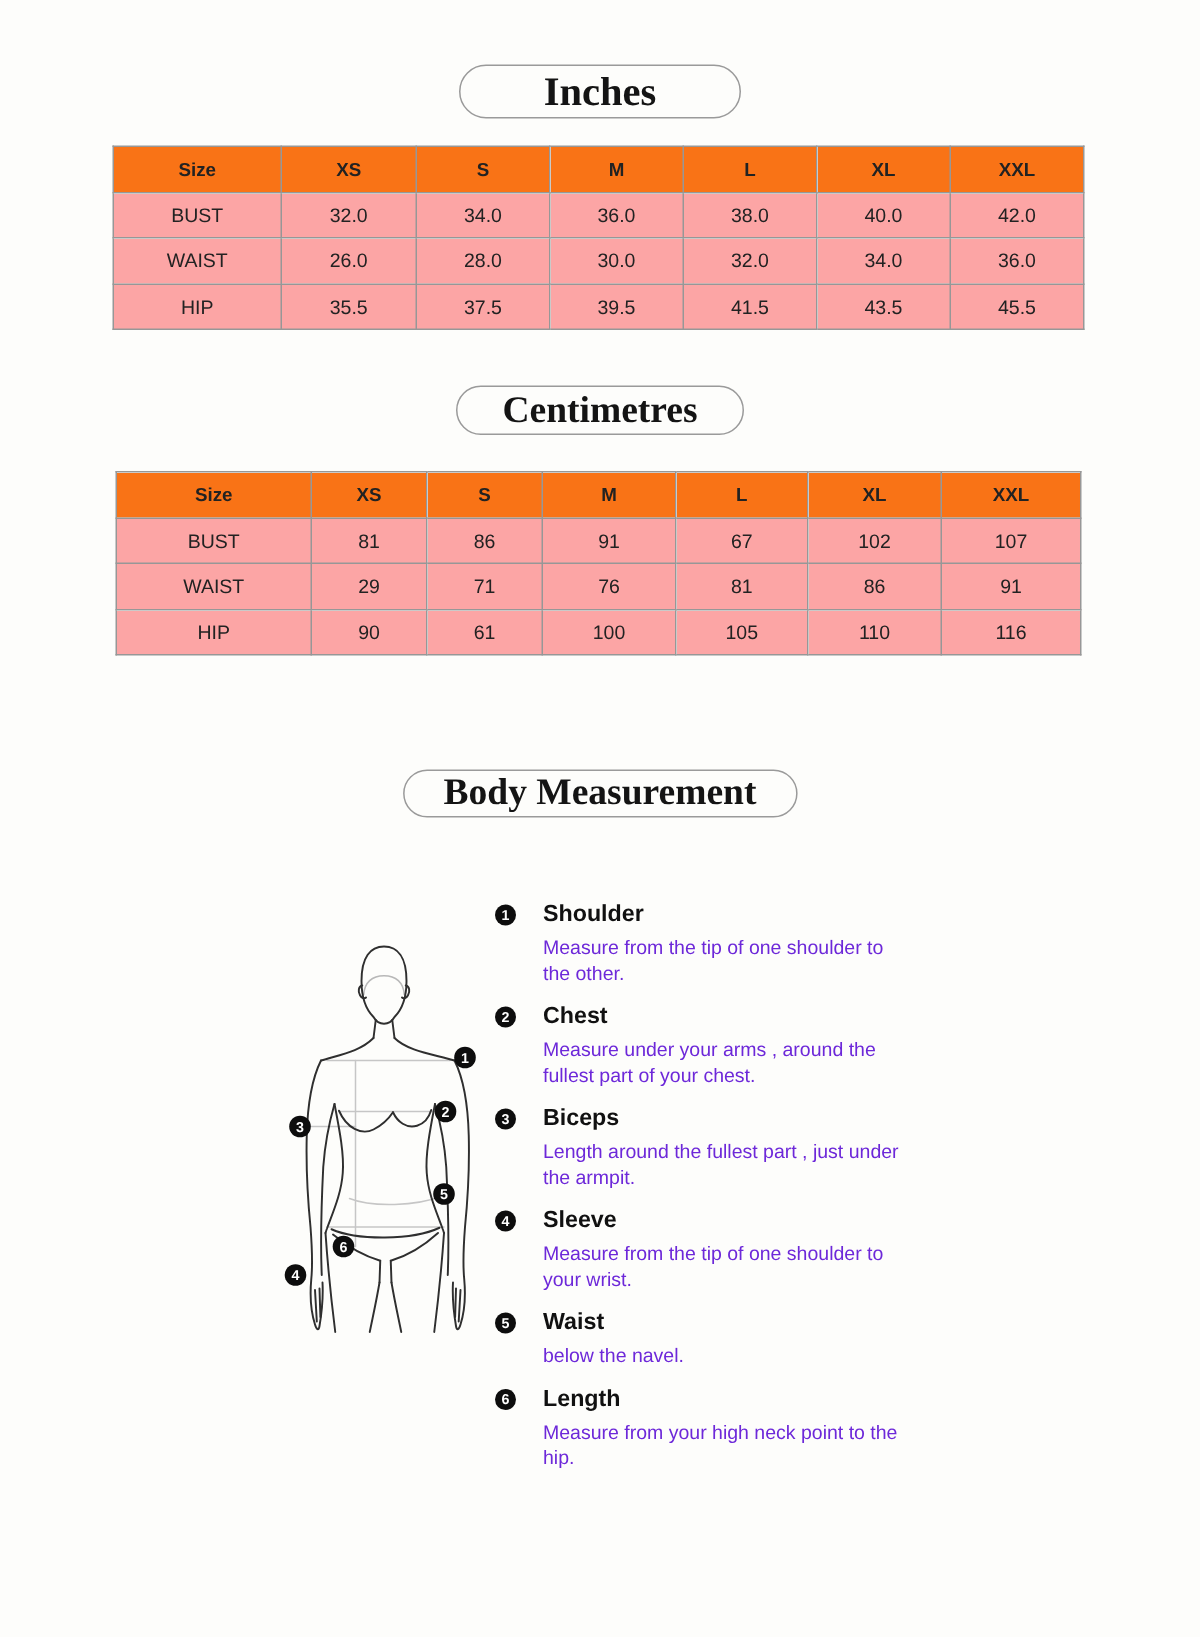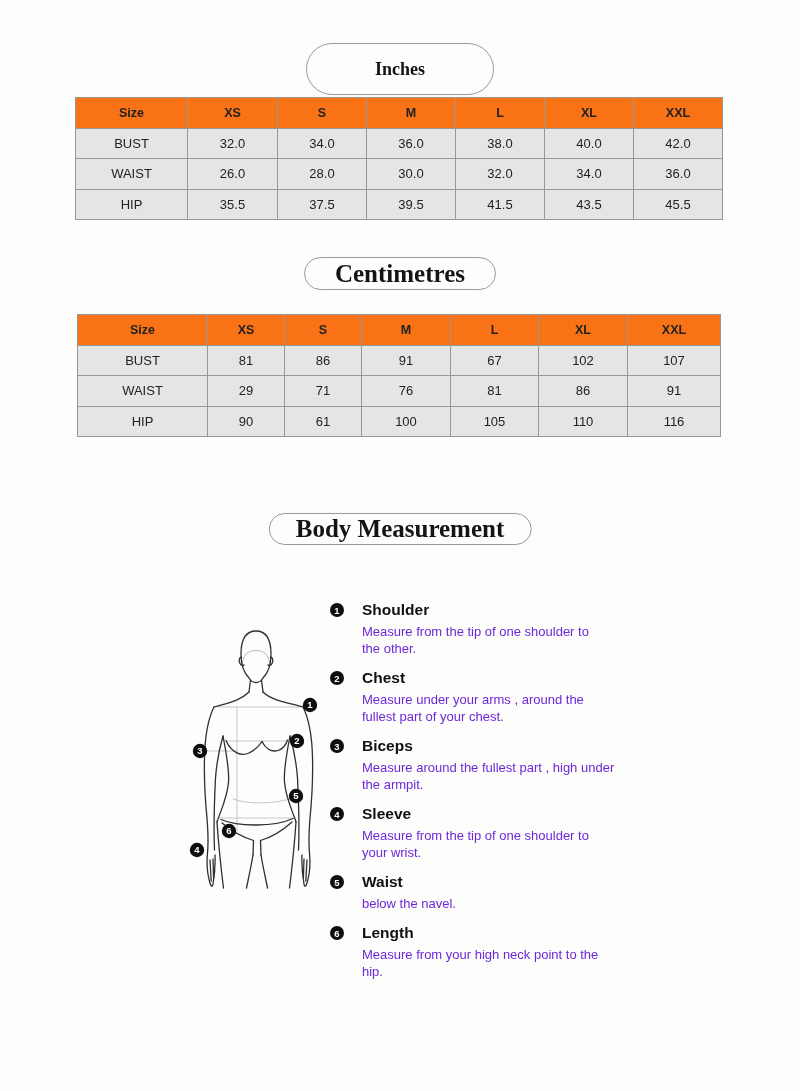--- a/index.html
+++ b/index.html
@@ -9,35 +9,35 @@
     font-family:"Liberation Sans", sans-serif; color:#1d1d1d;
   }
   
   .pill {
     position:absolute; left:50%; transform:translateX(-50%);
     border:1px solid #9a9a9a; border-radius:999px; background:#fdfdfb;
     display:flex; align-items:center; justify-content:center;
     font-family:"Liberation Serif", serif; font-weight:700; color:#141414;
     white-space:nowrap; box-sizing:border-box; padding:0 26px;
   }
-  #pill-inches { top:43px;  min-width:188px; height:52px; font-size:18px; }
+  #pill-inches { top:43px;  min-width:188px; height:36px; font-size:27px; }
   #pill-cm     { top:257px; min-width:192px; height:33px; font-size:25px; }
   #pill-body   { top:513px; min-width:253px; height:32px; font-size:25px; }
 
   
   .size-table {
     position:absolute; border-collapse:collapse; table-layout:fixed;
     font-size:13px; color:#222;
   }
   .size-table th, .size-table td {
     border:1px solid #979797; text-align:center; vertical-align:middle;
     height:29.6px; padding:0; overflow:hidden;
   }
   .size-table th { background:#f97316; font-weight:600; font-size:12.5px; }
-  .size-table td { background:#e5e5e5; font-weight:500; }
+  .size-table td { background:#fca5a5; font-weight:500; }
   #table-inches { top:97px;  left:75px; width:647px; }
   #table-cm     { top:314px; left:77px; width:643px; }
 
   
   #figure-wrap { position:absolute; left:183px; top:612px; width:150px; height:285px; }
   .m-list { position:absolute; left:330px; top:601px; width:300px; }
   .m-item { display:flex; margin-bottom:12px; }
   .m-badge {
     flex:0 0 14px; width:14px; height:14px; border-radius:50%;
     background:#0d0d0d; color:#ffffff; font-size:9.5px; font-weight:700;
@@ -257,21 +257,21 @@
           <div>fullest part of your chest.</div>
         </div>
       </div>
     </div>
 
     <div class="m-item">
       <div class="m-badge">3</div>
       <div>
         <div class="m-name">Biceps</div>
         <div class="m-desc">
-          <div>Measure around the fullest part , high under</div>
+          <div>Length around the fullest part , just under</div>
           <div>the armpit.</div>
         </div>
       </div>
     </div>
 
     <div class="m-item">
       <div class="m-badge">4</div>
       <div>
         <div class="m-name">Sleeve</div>
         <div class="m-desc">

